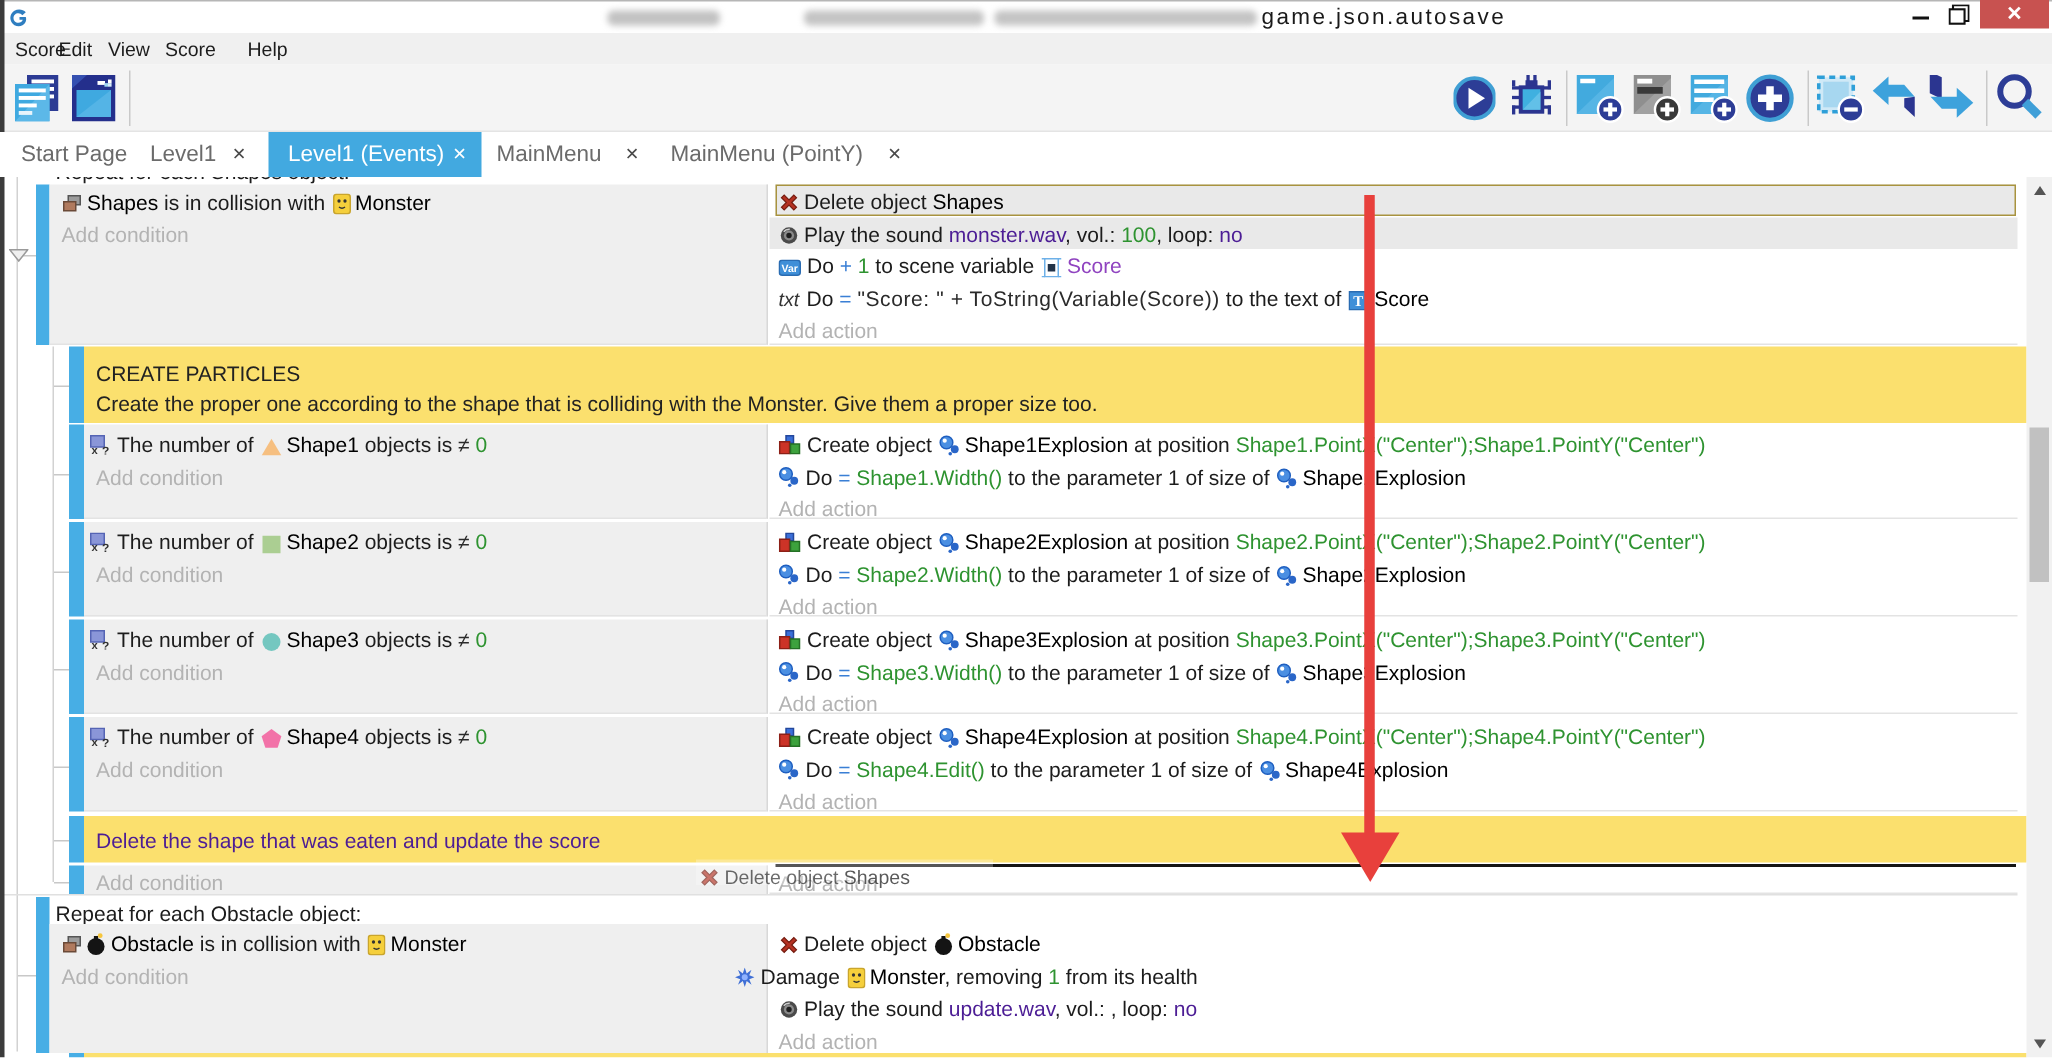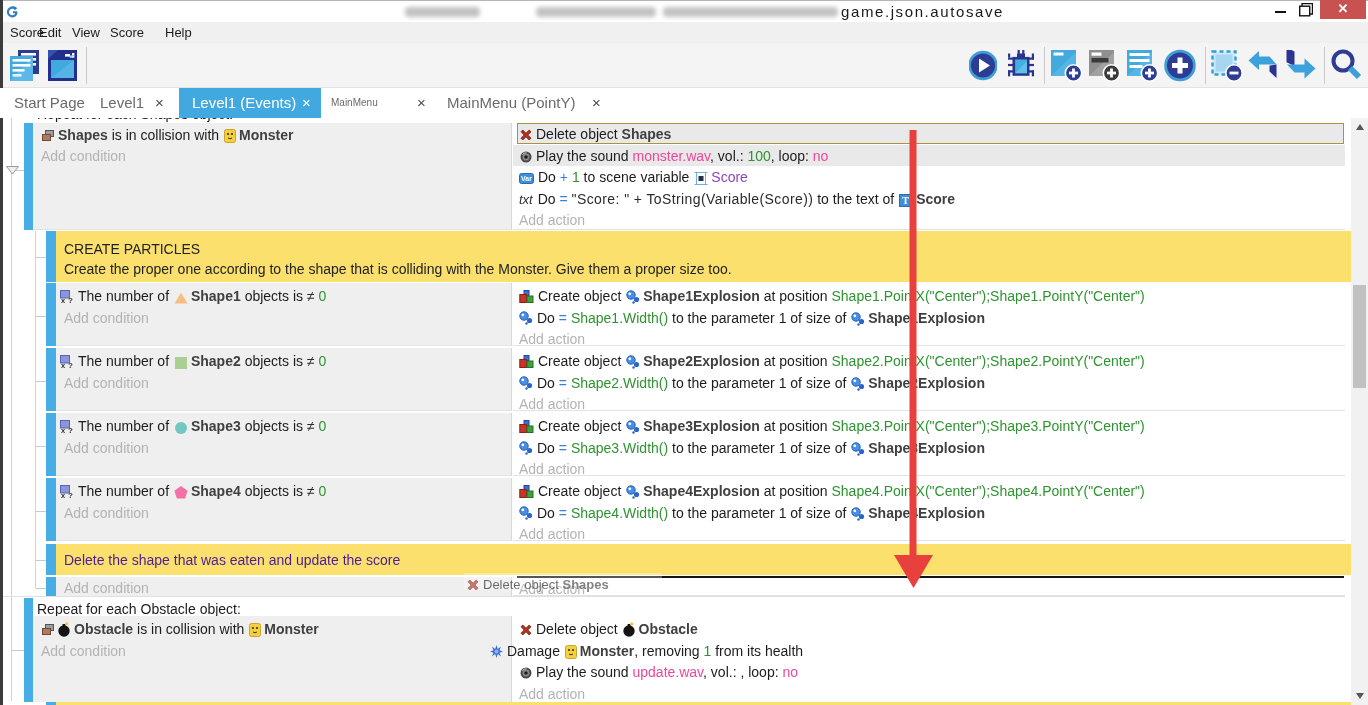--- a/index.html
+++ b/index.html
@@ -1,20 +1,20 @@
 <!DOCTYPE html>
 <html><head><meta charset="utf-8"><style>
 html,body{margin:0;padding:0}
 body{width:1368px;height:705px;position:relative;overflow:hidden;background:#fff;
  font-family:"Liberation Sans",sans-serif;-webkit-font-smoothing:antialiased}
 .ab{position:absolute}
 .t{position:absolute;white-space:nowrap;font-size:14px;line-height:20px;color:#1c1c1c}
-.b{font-weight:bold;color:#404040}
+.b{font-weight:normal;color:#000000}
 .g{color:#2e9330}
-.gy{color:#ec4899}
+.gy{color:#4c1d95}
 .pu{color:#9044c0}
 .op{color:#3a7fd5}
 .add{color:#b3b3b3}
 .dk{color:#2b2b2b}
 svg.ii{vertical-align:-2px;margin-right:4px}
 svg.im{vertical-align:-3px;margin:0 3px -0px 1px}
 </style></head>
 <body>
 
 <div class="ab" style="left:0;top:0;width:1368px;height:22px;background:#fff;border-top:1px solid #b6b6b6;box-sizing:border-box"></div>
@@ -161,21 +161,21 @@
 </div>
 
 <div id="tabrow" class="ab" style="left:0;top:0;width:0;height:0;z-index:6">
 <div class="ab" style="left:0;top:88px;width:1368px;height:30px;background:#fff"></div>
 <div class="t" style="left:14px;top:93px;font-size:15px;color:#6b6b6b">Start Page</div>
 <div class="t" style="left:100px;top:93px;font-size:15px;color:#6b6b6b">Level1</div>
 <div class="t" style="left:155px;top:93px;font-size:15px;color:#4a4a4a">×</div>
 <div class="ab" style="left:179px;top:88px;width:142px;height:30px;background:#42a9e0"></div>
 <div class="t" style="left:192px;top:93px;font-size:15px;color:#fff">Level1 (Events)</div>
 <div class="t" style="left:302px;top:93px;font-size:15px;color:#fff">×</div>
-<div class="t" style="left:331px;top:93px;font-size:10px;color:#6b6b6b">MainMenu</div>
+<div class="t" style="left:331px;top:93px;font-size:15px;color:#6b6b6b">MainMenu</div>
 <div class="t" style="left:417px;top:93px;font-size:15px;color:#4a4a4a">×</div>
 <div class="t" style="left:447px;top:93px;font-size:15px;color:#6b6b6b">MainMenu (PointY)</div>
 <div class="t" style="left:592px;top:93px;font-size:15px;color:#4a4a4a">×</div>
 </div>
 
 <div id="events">
 
 <div class="ab" style="left:11px;top:117px;width:1px;height:584px;background:#d2d2d2"></div>
 <div class="ab" style="left:35px;top:231px;width:1px;height:357px;background:#d2d2d2"></div>
 <div class="ab" style="left:12px;top:170px;width:12px;height:1px;background:#c8c8c8"></div>
@@ -378,21 +378,21 @@
           <circle cx="5" cy="5" r="4.2" fill="#4b8fe2" stroke="#1f5fc0"></circle>
           <circle cx="3.8" cy="3.8" r="1.4" fill="#fff"></circle>
           <circle cx="10.5" cy="9.5" r="2.6" fill="#2a66c8"></circle>
           <circle cx="7.5" cy="12.5" r="1.2" fill="#2a66c8"></circle>
         </svg><span class="b">Shape4Explosion</span> at position <span class="g">Shape4.PointX("Center");Shape4.PointY("Center")</span></div>
 <div class="t" style="left:519px;top:502.5px"><svg class="ii" width="14" height="14" viewBox="0 0 14 14">
           <circle cx="5" cy="5" r="4.2" fill="#4b8fe2" stroke="#1f5fc0"></circle>
           <circle cx="3.8" cy="3.8" r="1.4" fill="#fff"></circle>
           <circle cx="10.5" cy="9.5" r="2.6" fill="#2a66c8"></circle>
           <circle cx="7.5" cy="12.5" r="1.2" fill="#2a66c8"></circle>
-        </svg>Do <span class="op">= </span><span class="g">Shape4.Width()</span> to the parameter 1 of size of <svg class="im" width="14" height="14" viewBox="0 0 14 14">
+        </svg>Do <span class="op">= </span><span class="g">Shape4.Edit()</span> to the parameter 1 of size of <svg class="im" width="14" height="14" viewBox="0 0 14 14">
           <circle cx="5" cy="5" r="4.2" fill="#4b8fe2" stroke="#1f5fc0"></circle>
           <circle cx="3.8" cy="3.8" r="1.4" fill="#fff"></circle>
           <circle cx="10.5" cy="9.5" r="2.6" fill="#2a66c8"></circle>
           <circle cx="7.5" cy="12.5" r="1.2" fill="#2a66c8"></circle>
         </svg><span class="b">Shape4Explosion</span></div>
 <div class="t add" style="left:519px;top:524px">Add action</div>
 
 <div class="t add" style="left:64px;top:577.5px">Add condition</div>
 <div class="t add" style="left:519px;top:578.5px">Add action</div>
 

